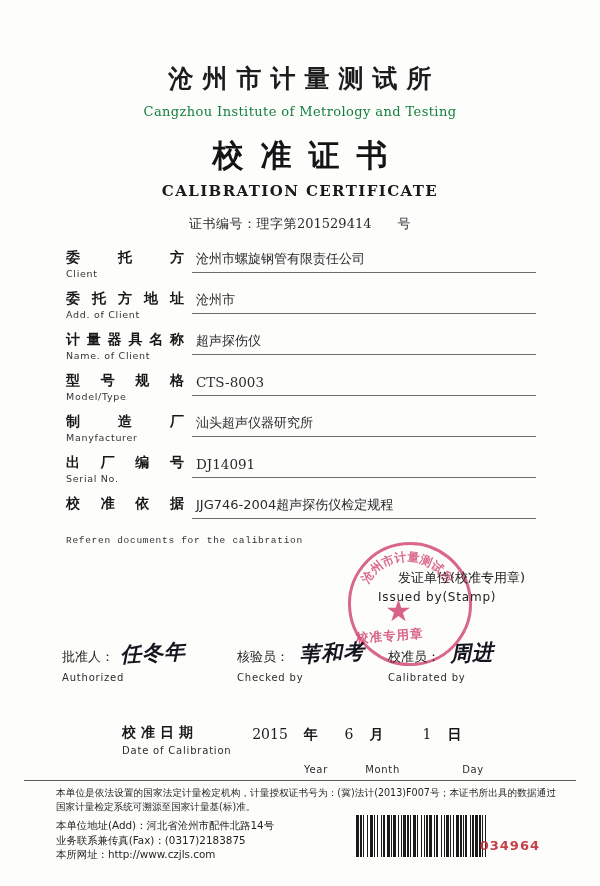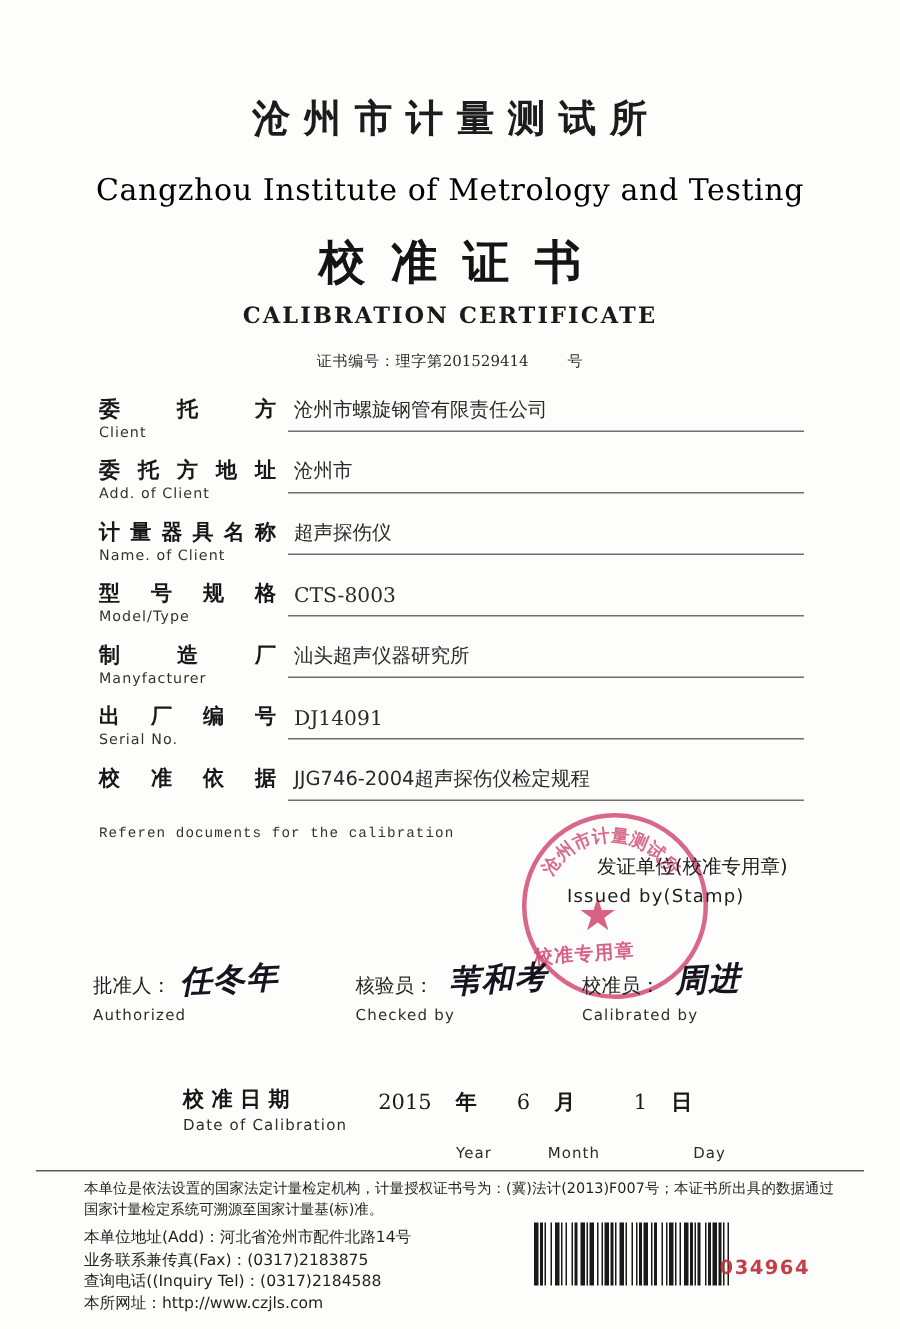--- a/index.html
+++ b/index.html
@@ -26,25 +26,25 @@
   .hdr-cn-org {
     margin-top: 62px;
     font-family: "DejaVu Sans", sans-serif;
     font-size: 25px;
     font-weight: bold;
     letter-spacing: 9px;
     color: #1c1c1c;
     text-indent: 9px;
   }
   .hdr-en-org {
-    margin-top: 19px;
+    margin-top: 9px;
     font-family: "DejaVu Serif", serif;
-    font-size: 20px;
+    font-size: 13px;
     letter-spacing: 0.4px;
-    color: #000000;
+    color: #15803d;
   }
   .hdr-cn-title {
     margin-top: 16px;
     font-size: 31px;
     font-weight: bold;
     letter-spacing: 17px;
     text-indent: 17px;
     color: #141414;
   }
   .hdr-en-title {
@@ -55,21 +55,21 @@
     letter-spacing: 1.4px;
     color: #1a1a1a;
   }
 
   
   .certno {
     text-align: center;
     margin-top: 15px;
   }
   .certno-cn {
-    font-size: 10px;
+    font-size: 13px;
     letter-spacing: 0.5px;
     color: #2a2a2a;
   }
   .certno-cn .num {
     font-family: "DejaVu Serif", serif;
     letter-spacing: 0;
   }
   .certno-cn .tail {
     display: inline-block;
     margin-left: 26px;
@@ -538,21 +538,20 @@
     </div>
   </div>
 
   <div class="footer-rule"></div>
 
   <div class="footer">
     <p class="footer-para">本单位是依法设置的国家法定计量检定机构，计量授权证书号为：(冀)法计(2013)F007号；本证书所出具的数据通过国家计量检定系统可溯源至国家计量基(标)准。</p>
     <div class="footer-lines">
       <div class="footer-line">本单位地址(Add)：河北省沧州市配件北路14号</div>
       <div class="footer-line">业务联系兼传真(Fax)：(0317)2183875</div>
-      <div class="footer-line">查询电话((Inquiry Tel)：(0317)2184588</div>
       <div class="footer-line">本所网址：http://www.czjls.com</div>
     </div>
   </div>
 
   <div class="barcode-wrap">
     <div class="barcode" id="barcode">
         <i style="width:3px"></i>
         <i style="width:1px;background:transparent"></i>
         <i style="width:2px"></i>
         <i style="width:1px;background:transparent"></i>

